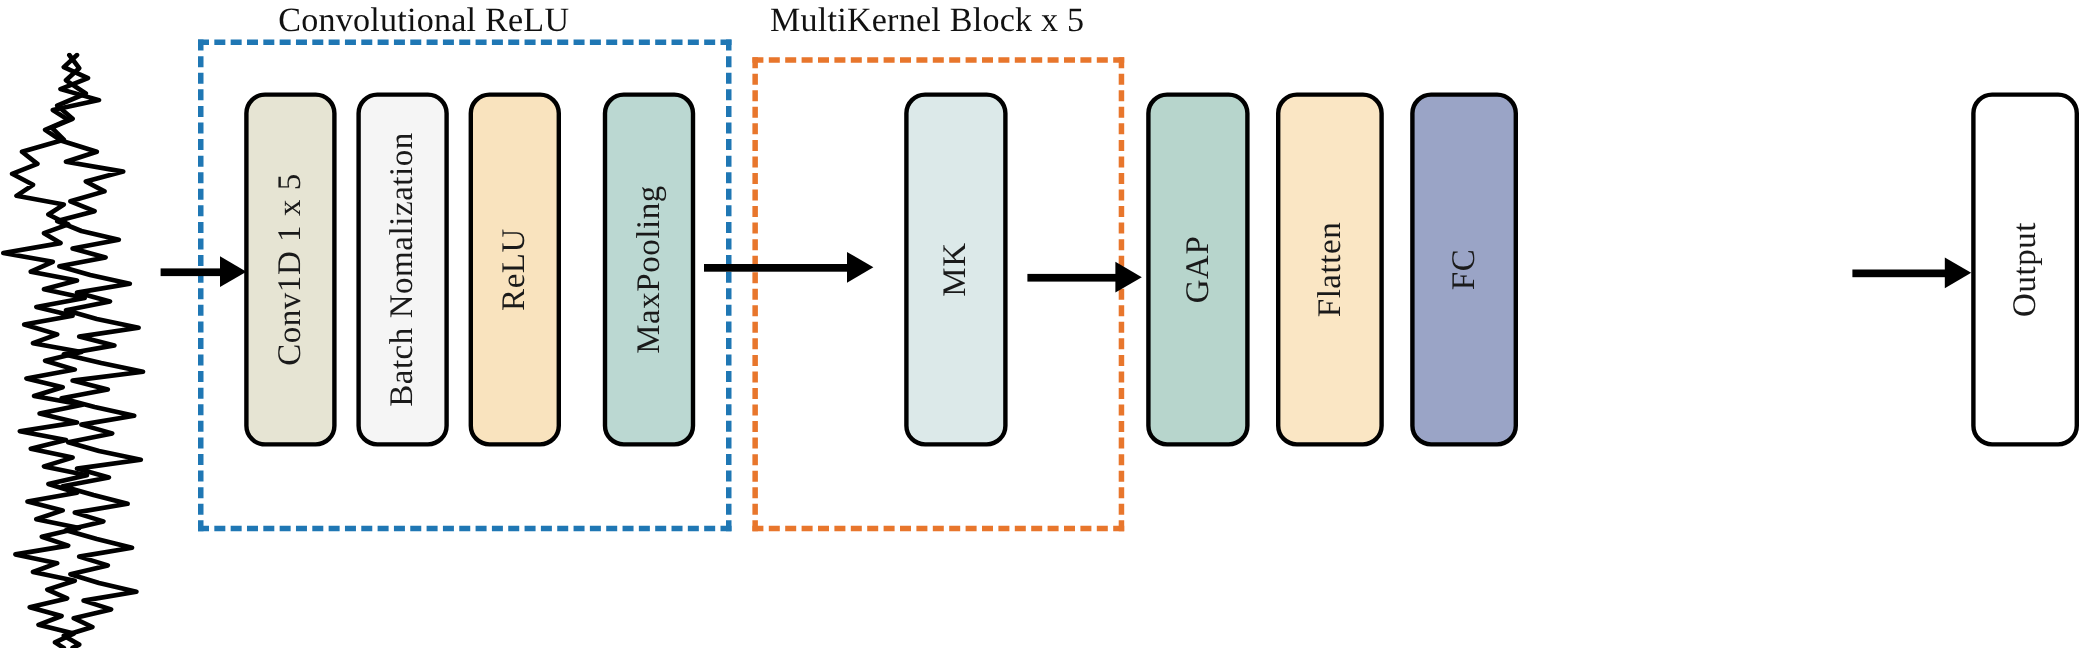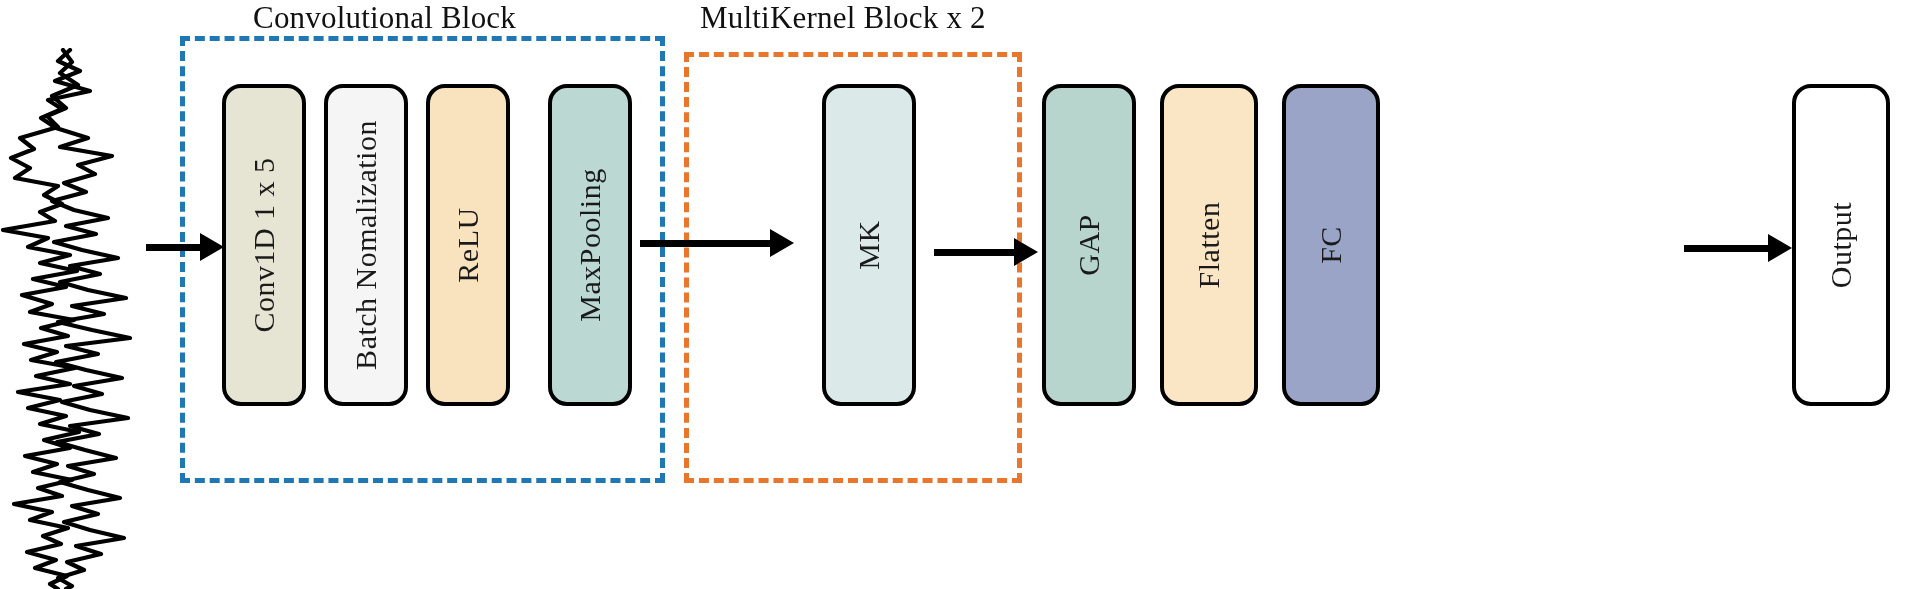--- a/index.html
+++ b/index.html
@@ -93,23 +93,23 @@
                L82,202 L118,210 L70,218 L100,226 L60,234 L88,242 L126,250
                L72,258 L104,266 L58,274 L92,282 L130,290 L66,298 L98,306
                L56,314 L86,322 L122,330 L74,338 L102,346 L62,354 L90,362
                L128,370 L70,378 L99,386 L57,394 L85,402 L116,410 L68,418
                L94,426 L60,434 L88,442 L120,450 L72,458 L98,466 L64,474
                L90,482 L124,490 L76,498 L101,506 L67,514 L84,522 L58,530
                L72,538 L66,541"></path>
     </g>
   </svg>
 
-  <div class="group-title" style="left:253px;top:2px;">Convolutional Block</div>
+  <div class="group-title" style="left:253px;top:2px;">Convolutional ReLU</div>
 
-  <div class="group-title" style="left:700px;top:2px;">MultiKernel Block x 2</div>
+  <div class="group-title" style="left:700px;top:2px;">MultiKernel Block x 5</div>
 
   <div class="group-frame blue" style="left:180px;top:36px;width:485px;height:447px;"></div>
 
   <div class="group-frame orange" style="left:684px;top:52px;width:338px;height:431px;"></div>
 
   <div class="arrow" style="left:146px;top:247px;width:78px;">
     <div class="shaft" style="width:56px;"></div>
     <div class="head" style="left:54px;"></div>
   </div>
 

